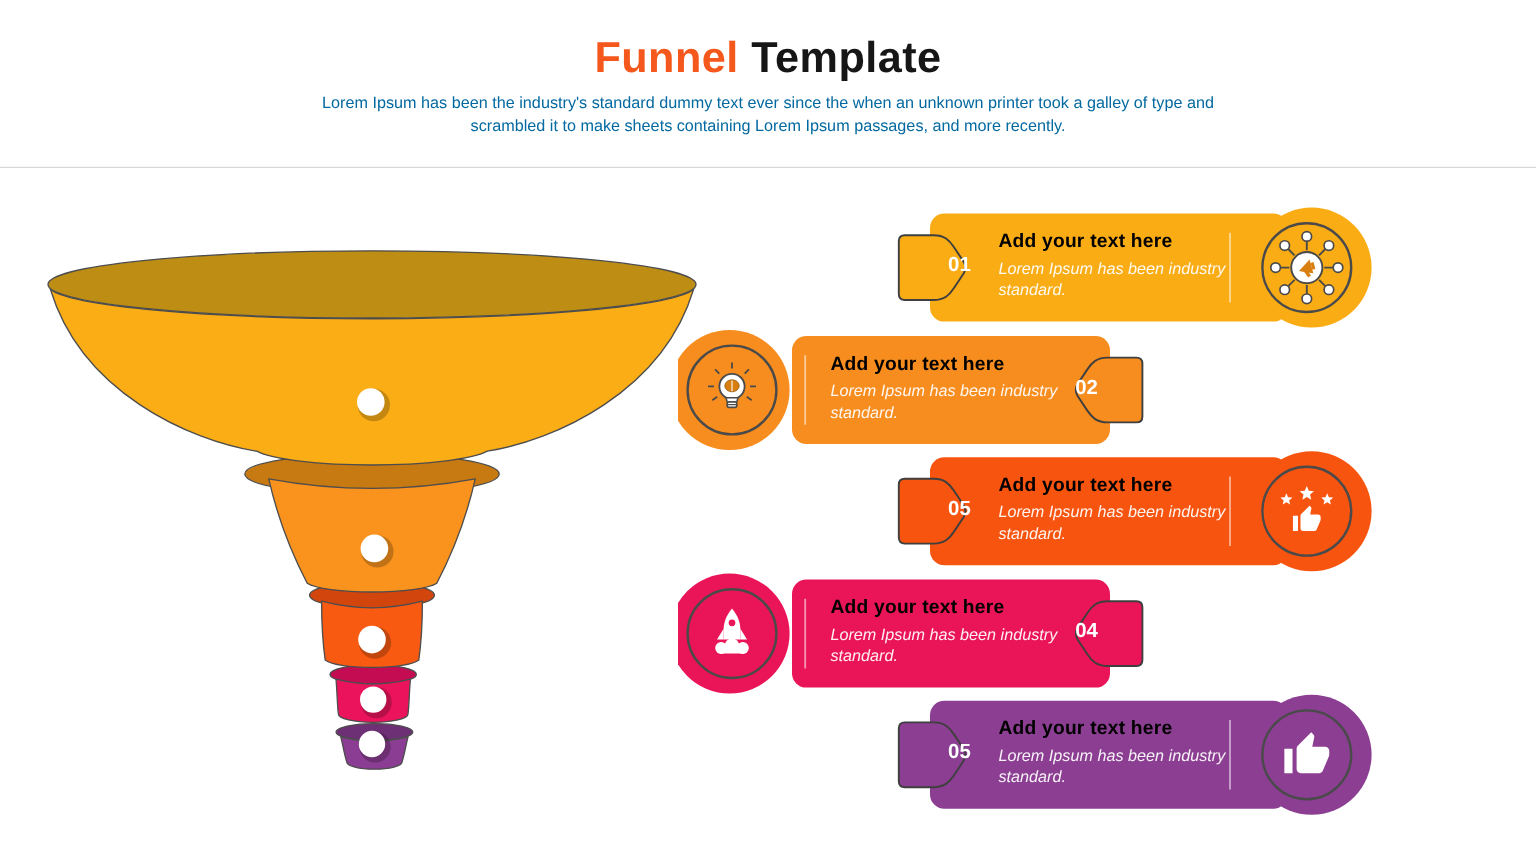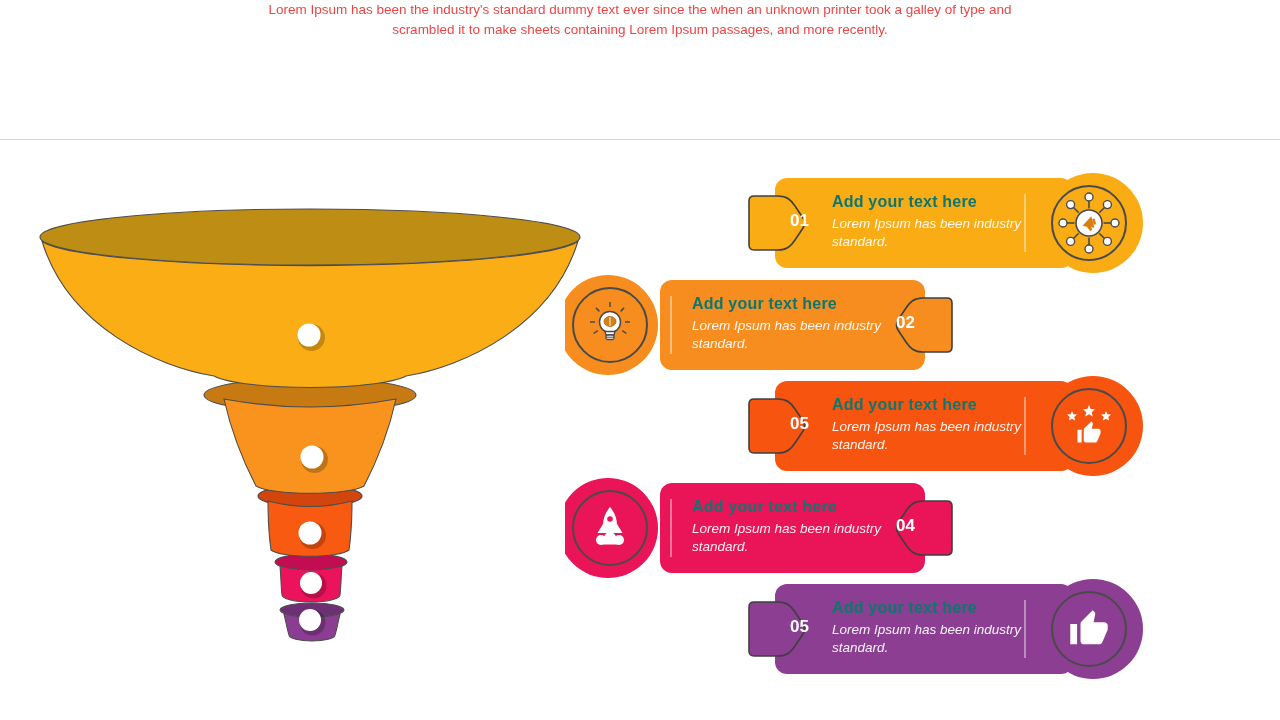--- a/index.html
+++ b/index.html
@@ -2,48 +2,49 @@
 <html><head>
 <meta charset="utf-8">
 <style>
   html,body{margin:0;padding:0;background:#e9e9e9;}
   .page{position:relative;width:1280px;height:720px;background:#ffffff;overflow:hidden;
         font-family:"Liberation Sans",sans-serif;margin:0 auto;}
   
   .hdr{position:absolute;top:0;left:0;width:1280px;text-align:center;}
   .hdr h1{margin:28px 0 8px 0;font-size:36px;line-height:1.1;font-weight:700;color:#161616;letter-spacing:.4px;}
   .hdr h1 .accent{color:#f5581c;}
-  .hdr .sub{margin:0;font-size:13.5px;line-height:1.45;color:#ef4444;}
+  .hdr .sub{margin:0;font-size:13.5px;line-height:1.45;color:#0369a1;}
   .hdr-divider{position:absolute;top:139px;left:0;width:1280px;border-top:1px solid #d8d8d8;}
   
   .funnel{position:absolute;left:10px;top:195px;width:600px;height:460px;}
   .oline{stroke:#4d4d4d;stroke-width:1.1;}
   
   .card{position:absolute;width:420px;height:102px;}
   .card svg.bg{position:absolute;left:0;top:0;width:420px;height:102px;}
   .tagshape{stroke:#3f3f3f;stroke-width:1.6;}
   .iconring{stroke:#4a4a4a;stroke-width:2;}
   .vdiv{stroke:rgba(255,255,255,.55);stroke-width:1.5;}
   .ink{stroke:#4a4a4a;fill:none;}
   .wfill{fill:#ffffff;}
   .num{position:absolute;top:39px;font-size:17px;font-weight:700;color:#fff;}
   .card.a .num{left:18px;width:46px;text-align:right;}
   .card.b .num{left:331px;width:50px;text-align:left;}
   .txt{position:absolute;top:21px;}
   .card.a .txt{left:87px;width:192px;}
   .card.b .txt{left:127px;width:192px;}
-  .t1{font-size:16px;font-weight:700;color:#0f766e;letter-spacing:.2px;}
+  .t1{font-size:16px;font-weight:700;color:#000000;letter-spacing:.2px;}
   .t2{margin-top:4px;font-size:13.5px;line-height:1.32;color:rgba(255,255,255,.93);font-style:italic;}
 </style>
 </head>
 <body>
 
 <div class="page">
 
   <div class="hdr">
+    <h1><span class="accent">Funnel</span><span> Template</span></h1>
     <p class="sub">
       <span>Lorem Ipsum has been the industry's standard dummy text ever since the when an unknown printer took a galley of type and</span><br>
       <span>scrambled it to make sheets containing Lorem Ipsum passages, and more recently.</span>
     </p>
   </div>
   <div class="hdr-divider"></div>
 
   <svg class="funnel" viewBox="0 0 600 460">
 
     <ellipse class="oline" cx="300" cy="200" rx="106" ry="17" fill="#C77912"></ellipse>

